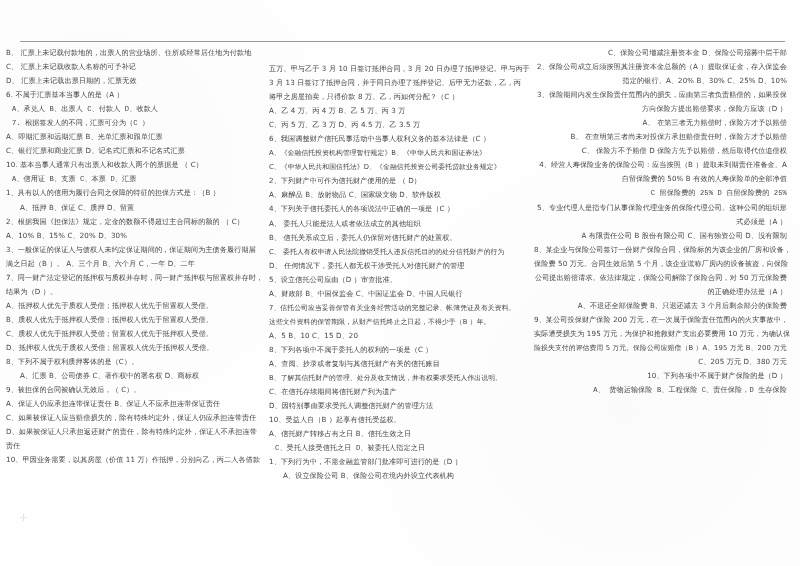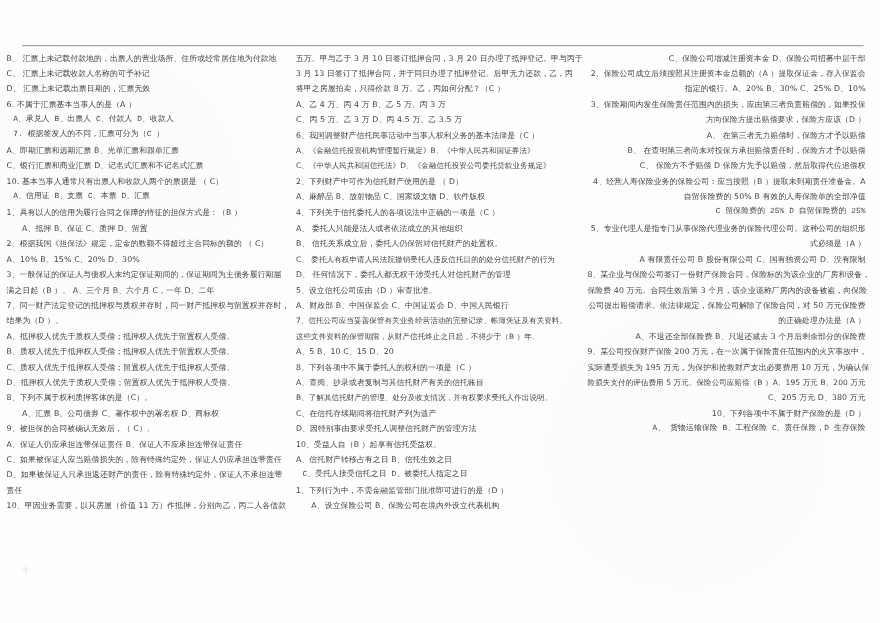--- a/index.html
+++ b/index.html
@@ -40,21 +40,21 @@
     height: 512px;
     display: flex;
     flex-direction: row;
     align-items: flex-start;
   }
   .col {
     width: 265px;
     padding: 0 8px 0 6px;
     box-sizing: border-box;
   }
-  .col-mid { padding-left: 4px; }
+  .col-mid { padding-left: 4px; margin-top: 16px; }
   .col-right { padding-left: 4px; text-align: right; }
 
   .ln {
     font-size: 7.1px;
     line-height: 14.05px;
     letter-spacing: 0.12px;
     white-space: nowrap;
     color: #444;
     font-family: "DejaVu Sans", "Liberation Sans", sans-serif;
     overflow: visible;
@@ -172,21 +172,21 @@
       <div class="ln">A、  在第三者无力赔偿时，保险方才予以赔偿</div>
       <div class="ln">B、  在查明第三者尚未对投保方承担赔偿责任时，保险方才予以赔偿</div>
       <div class="ln">C、  保险方不予赔偿 D 保险方先予以赔偿，然后取得代位追偿权</div>
       <div class="ln">4、经营人寿保险业务的保险公司：应当按照（B ）提取未到期责任准备金。A</div>
       <div class="ln">自留保险费的 50% B 有效的人寿保险单的全部净值</div>
       <div class="ln ind1">C 留保险费的 25%  D 自留保险费的 25%</div>
       <div class="ln">5、专业代理人是指专门从事保险代理业务的保险代理公司。这种公司的组织形</div>
       <div class="ln">式必须是（A ）</div>
       <div class="ln">A 有限责任公司   B 股份有限公司 C、国有独资公司 D、没有限制</div>
       <div class="ln">8、某企业与保险公司签订一份财产保险合同，保险标的为该企业的厂房和设备，</div>
-      <div class="ln">保险费 40 万元。合同生效后第 3 个月，该企业谎称厂房内的设备被盗，向保险</div>
+      <div class="ln">保险费 50 万元。合同生效后第 5 个月，该企业谎称厂房内的设备被盗，向保险</div>
       <div class="ln">公司提出赔偿请求。依法律规定，保险公司解除了保险合同，对 50 万元保险费</div>
       <div class="ln">的正确处理办法是（A ）</div>
       <div class="ln">A、不退还全部保险费 B、只退还减去 3 个月后剩余部分的保险费</div>
       <div class="ln">9、某公司投保财产保险 200 万元，在一次属于保险责任范围内的火灾事故中，</div>
       <div class="ln">实际遭受损失为 195 万元，为保护和抢救财产支出必要费用 10 万元，为确认保</div>
       <div class="ln sm">险损失支付的评估费用 5 万元。保险公司应赔偿（B ）A、195 万元 B、200 万元</div>
       <div class="ln">C、205 万元 D、380 万元</div>
       <div class="ln">10、下列各项中不属于财产保险的是（D ）</div>
       <div class="ln ind1">A、  货物运输保险 B、工程保险 C、责任保险，D 生存保险</div>
     </div>

